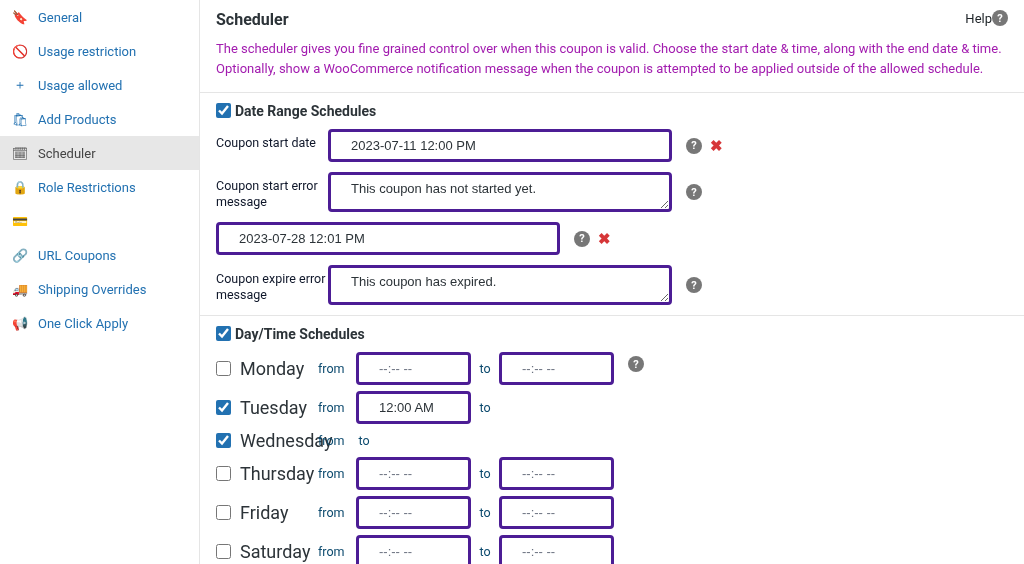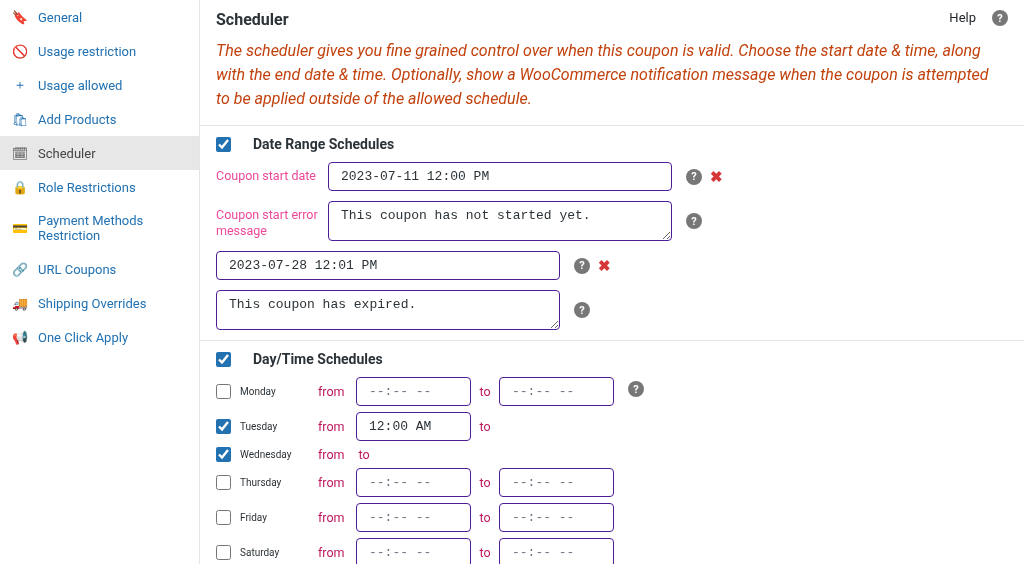--- a/index.html
+++ b/index.html
@@ -43,78 +43,78 @@
   .main {
     flex: 1;
     padding: 10px 16px 16px 16px;
     overflow-y: auto;
   }
   .help-link {
     float: right;
     color: #1d2327;
     font-size: 13px;
     display: flex;
-    gap: 16px;
+    align-items: center;
+    gap: 0;
     cursor: pointer;
   }
   h3.page-title {
     font-size: 16px;
     font-weight: 700;
     margin-bottom: 10px;
   }
   .desc {
-    font-size: 16px;
-    color: #c2410c;
+    font-size: 13px;
+    color: #a21caf;
     line-height: 1.5;
     margin-bottom: 14px;
     max-width: 790px;
-    font-style: italic;
   }
   .section-hr {
     border: none;
     border-top: 1px solid #e5e5e5;
     margin: 0 -16px 10px -16px;
   }
   .section-head {
     display: flex;
-    align-items: flex-end;
-    gap: 22px;
+    align-items: flex-start;
+    gap: 4px;
     font-weight: 700;
     font-size: 14px;
     margin: 0 0 10px 0;
   }
   input[type=checkbox] {
     width: 15px;
     height: 15px;
     accent-color: #2271b1;
   }
   .form-row {
     display: flex;
     align-items: flex-start;
     margin-bottom: 10px;
   }
   .form-label {
     width: 112px;
     flex-shrink: 0;
     font-size: 12.5px;
-    color: #ec4899;
+    color: #0f172a;
     padding-top: 6px;
     line-height: 1.3;
   }
   .form-control {
     display: flex;
     align-items: center;
     gap: 8px;
   }
   input[type=text], textarea {
-    border: 1px solid #4c1d95;
+    border: 3px solid #4c1d95;
     border-radius: 4px;
-    padding: 6px 12px;
-    font-size: 13px;
-    font-family: Liberation Mono, monospace;
+    padding: 6px 20px;
+    font-size: 13px;
+    font-family: Liberation Sans, sans-serif;
     color: #2c3338;
   }
   input.wide { width: 344px; }
   textarea.wide { width: 344px; height: 40px; resize: both; line-height:1.3; }
   .help-icon {
     width: 16px;
     height: 16px;
     border-radius: 50%;
     background: #777;
     color: #fff;
@@ -131,22 +131,22 @@
     font-size: 15px;
     cursor: pointer;
   }
   .day-rows { display: flex; flex-direction: column; gap: 6px; }
   .day-row {
     display: flex;
     align-items: center;
     gap: 6px;
   }
   .day-row input[type=checkbox] { margin-right: 3px; }
-  .day-label { width: 72px; font-size: 10px; }
-  .from-label, .to-label { font-size: 12.5px; color:#be185d; }
+  .day-label { width: 72px; font-size: 18px; }
+  .from-label, .to-label { font-size: 12.5px; color:#0c4a6e; }
   .from-label { width: 32px; }
   .to-label { width: 16px; text-align:center; }
   input.time { width: 115px; }
   input.time::placeholder { color:#6b7280; }
   .help-icon-outer { margin-left: 6px; }
 </style>
 </head>
 <body>
 
 <div class="sidebar">
@@ -169,21 +169,20 @@
     <div class="sidebar-item active">
       <span class="sidebar-icon">🗓</span>
       <span>Scheduler</span>
     </div>
     <div class="sidebar-item">
       <span class="sidebar-icon">🔒</span>
       <span>Role Restrictions</span>
     </div>
     <div class="sidebar-item">
       <span class="sidebar-icon">💳</span>
-      <span>Payment Methods Restriction</span>
     </div>
     <div class="sidebar-item">
       <span class="sidebar-icon">🔗</span>
       <span>URL Coupons</span>
     </div>
     <div class="sidebar-item">
       <span class="sidebar-icon">🚚</span>
       <span>Shipping Overrides</span>
     </div>
     <div class="sidebar-item">
@@ -226,20 +225,21 @@
 
   <div class="form-row">
     <div class="form-control">
       <input type="text" class="wide" value="2023-07-28 12:01 PM" style="">
       <span class="help-icon help-icon-outer">?</span>
       <span class="remove-x">✖</span>
     </div>
   </div>
 
   <div class="form-row">
+    <div class="form-label">Coupon expire error message</div>
     <div class="form-control">
       <textarea class="wide" style="">This coupon has expired.</textarea>
       <span class="help-icon help-icon-outer">?</span>
     </div>
   </div>
 
   <hr class="section-hr">
 
   <div class="section-head">
     <input type="checkbox" id="dt-check" checked="" style="">

